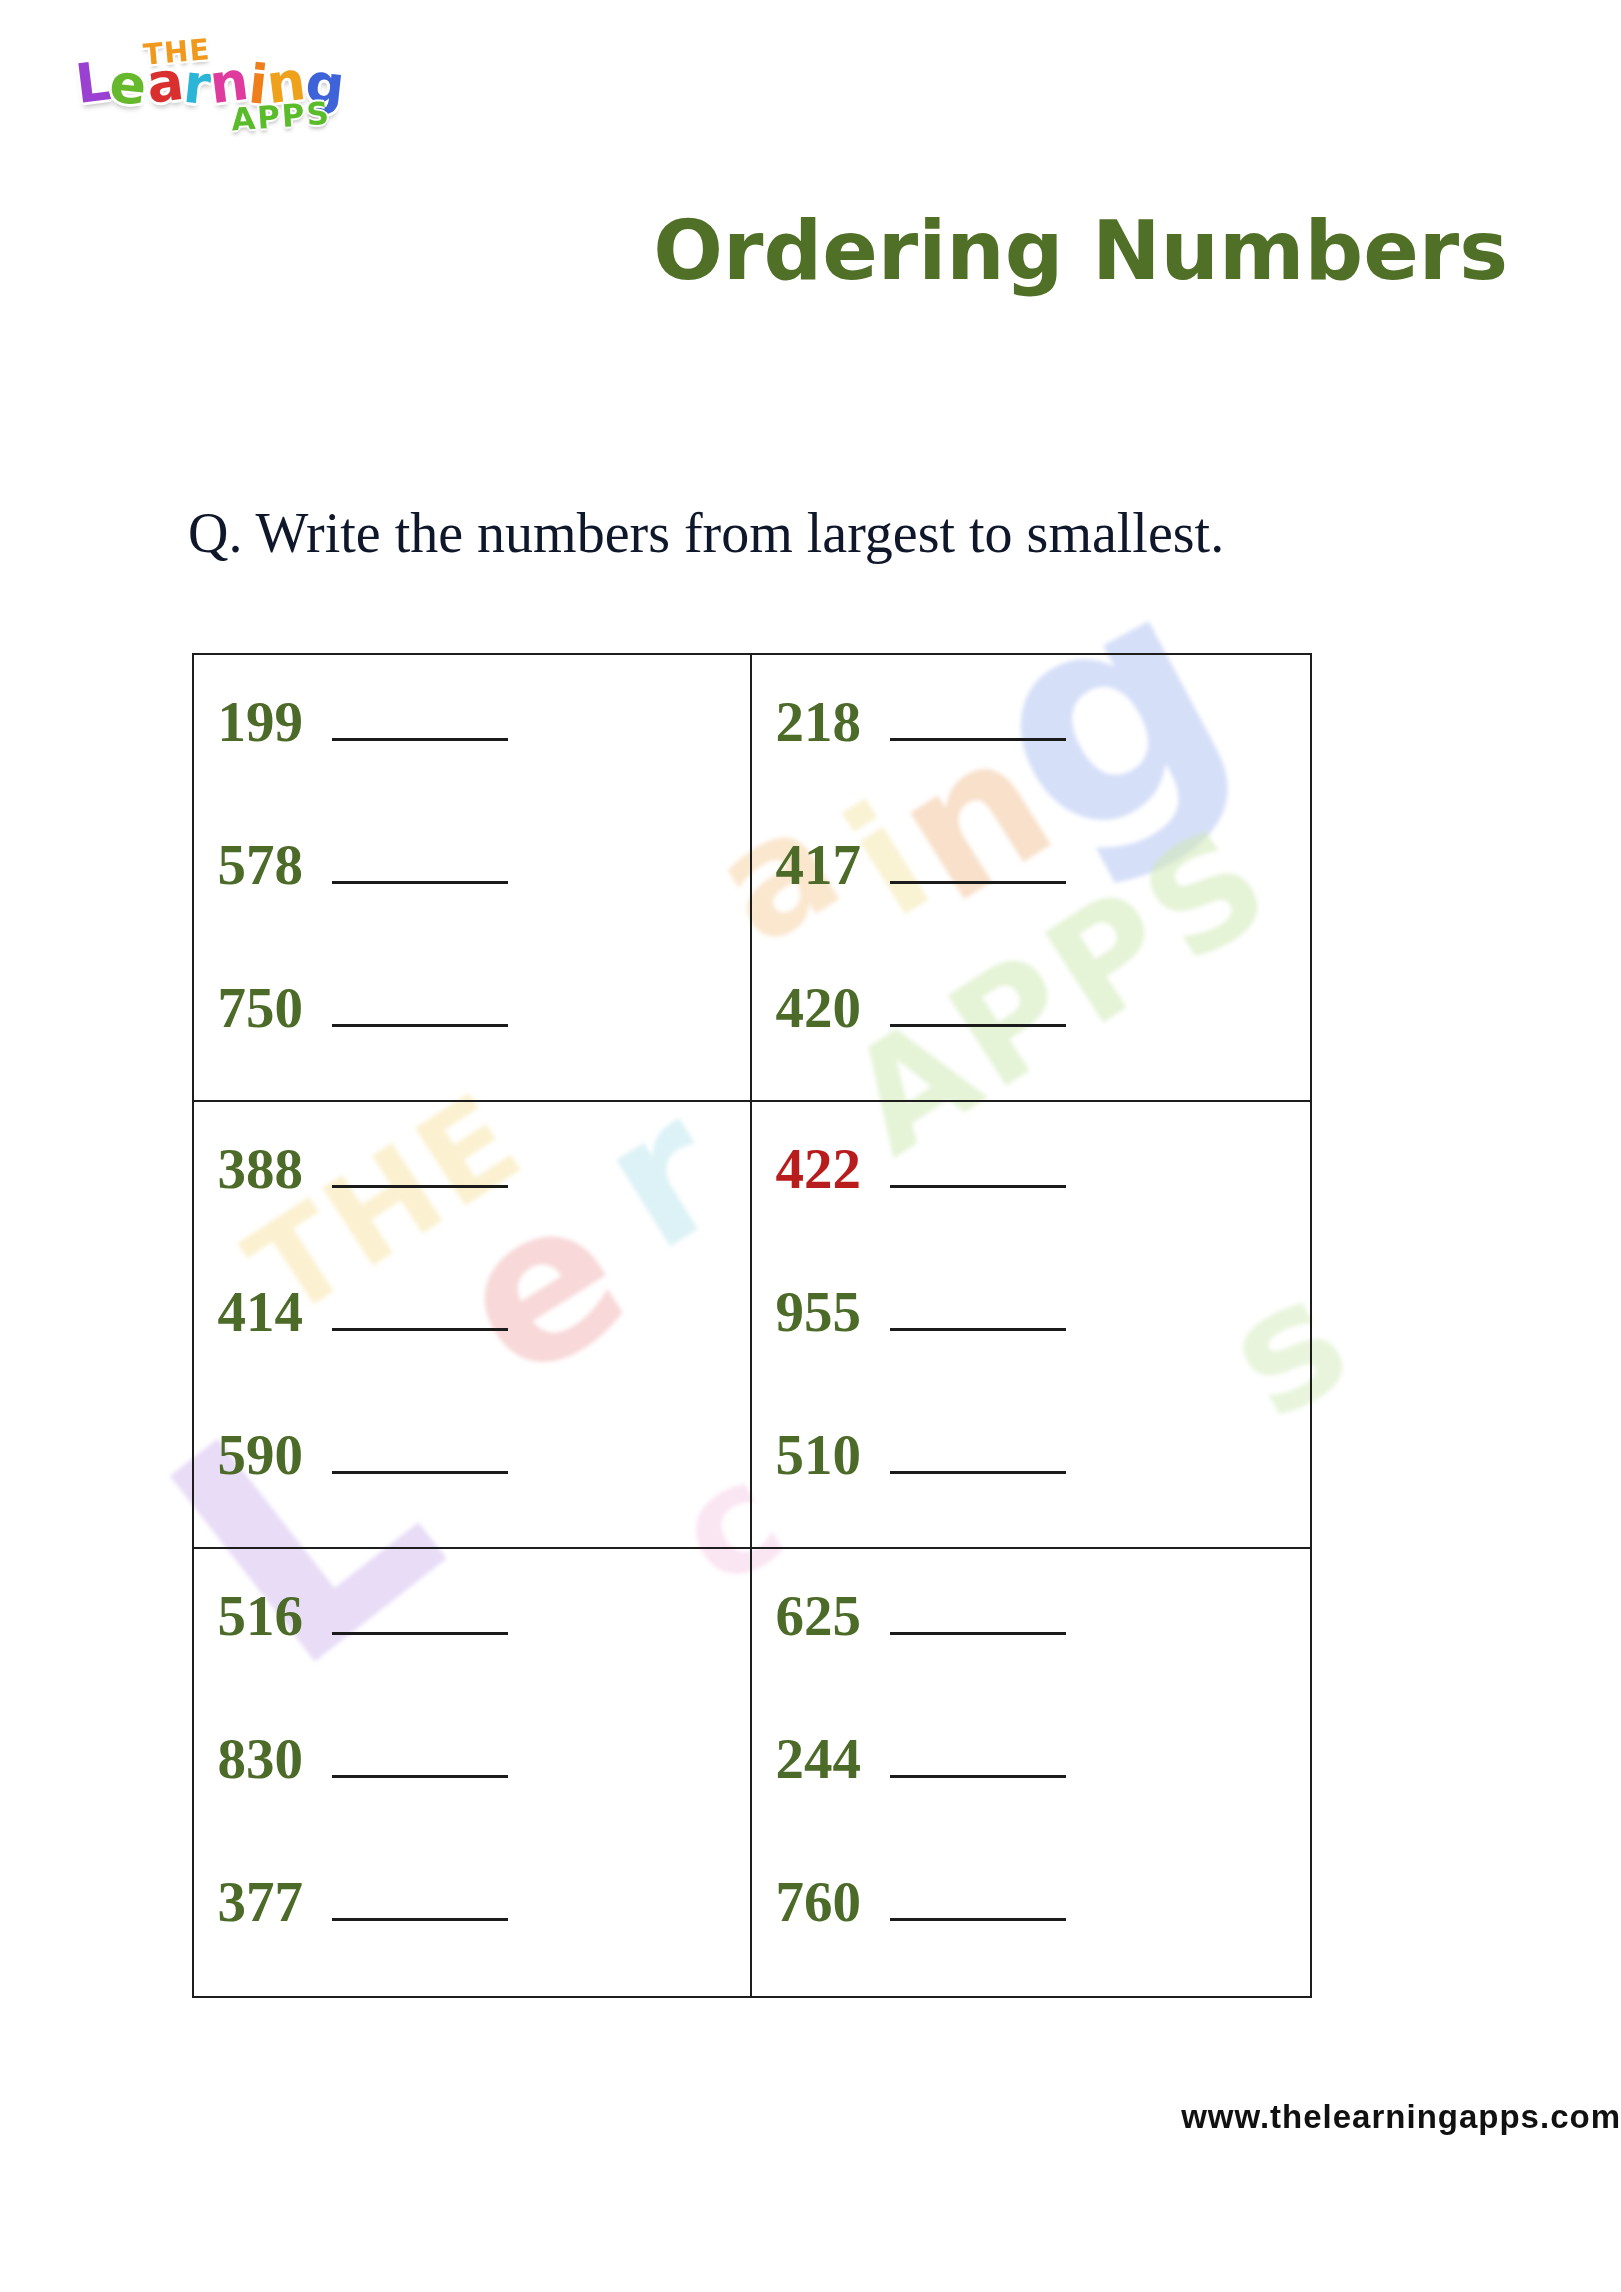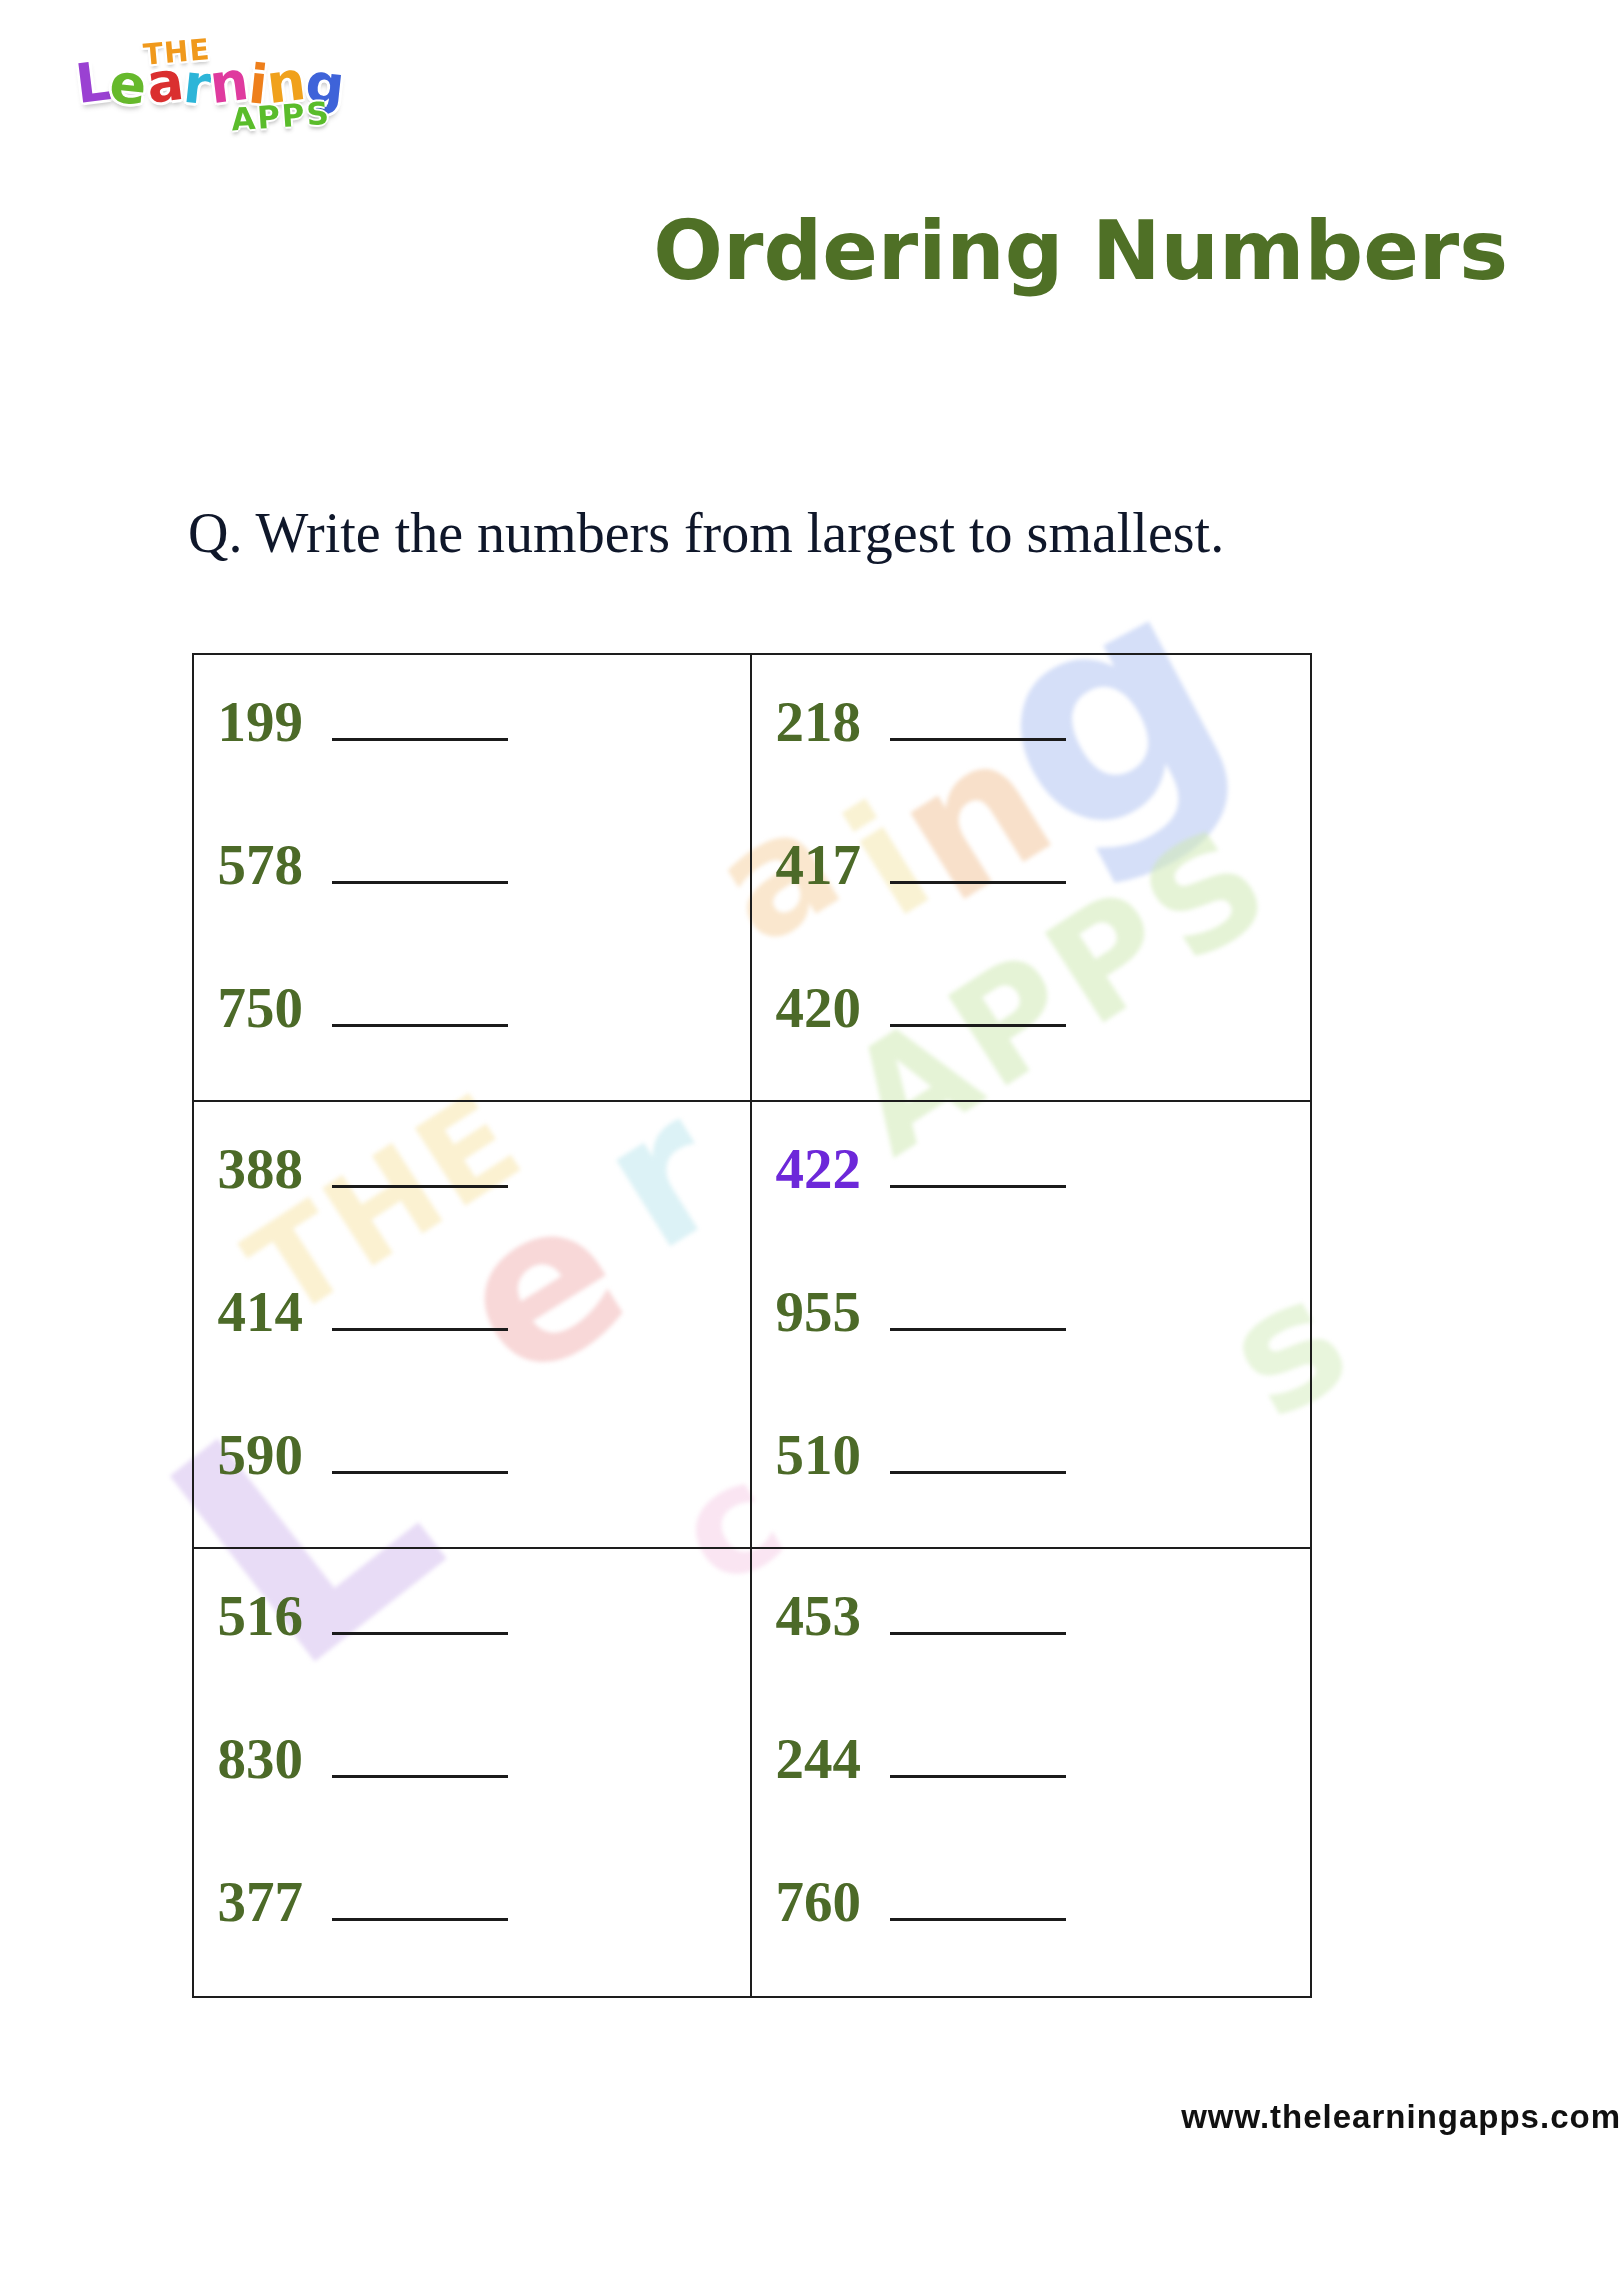--- a/index.html
+++ b/index.html
@@ -133,21 +133,21 @@
       <div class="num-row row-1">
         <span class="num" style="color: rgb(76, 106, 40);">414</span><span class="blank"></span>
       </div>
       <div class="num-row row-2">
         <span class="num" style="color: rgb(76, 106, 40);">590</span><span class="blank"></span>
       </div>
     </div>
 
     <div class="cell">
       <div class="num-row row-0">
-        <span class="num" style="color: #6d28d9;">422</span><span class="blank"></span>
+        <span class="num" style="color: #b91c1c;">422</span><span class="blank"></span>
       </div>
       <div class="num-row row-1">
         <span class="num" style="color: rgb(76, 106, 40);">955</span><span class="blank"></span>
       </div>
       <div class="num-row row-2">
         <span class="num" style="color: rgb(76, 106, 40);">510</span><span class="blank"></span>
       </div>
     </div>
 
     <div class="cell">
@@ -157,21 +157,21 @@
       <div class="num-row row-1">
         <span class="num" style="color: rgb(76, 106, 40);">830</span><span class="blank"></span>
       </div>
       <div class="num-row row-2">
         <span class="num" style="color: rgb(76, 106, 40);">377</span><span class="blank"></span>
       </div>
     </div>
 
     <div class="cell">
       <div class="num-row row-0">
-        <span class="num" style="color: rgb(76, 106, 40);">453</span><span class="blank"></span>
+        <span class="num" style="color: rgb(76, 106, 40);">625</span><span class="blank"></span>
       </div>
       <div class="num-row row-1">
         <span class="num" style="color: rgb(76, 106, 40);">244</span><span class="blank"></span>
       </div>
       <div class="num-row row-2">
         <span class="num" style="color: rgb(76, 106, 40);">760</span><span class="blank"></span>
       </div>
     </div>
 
   </div>

